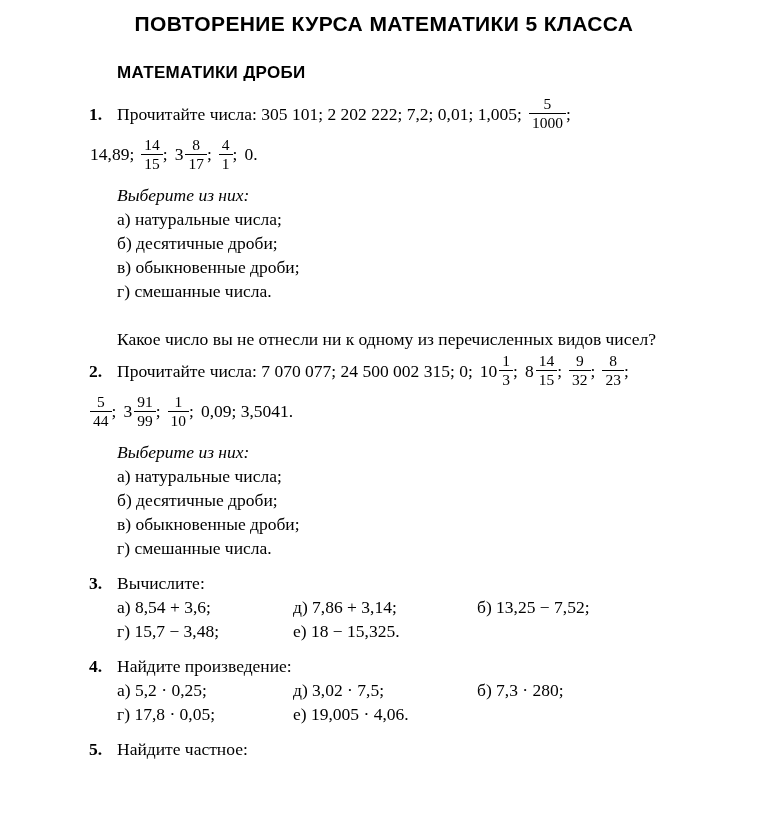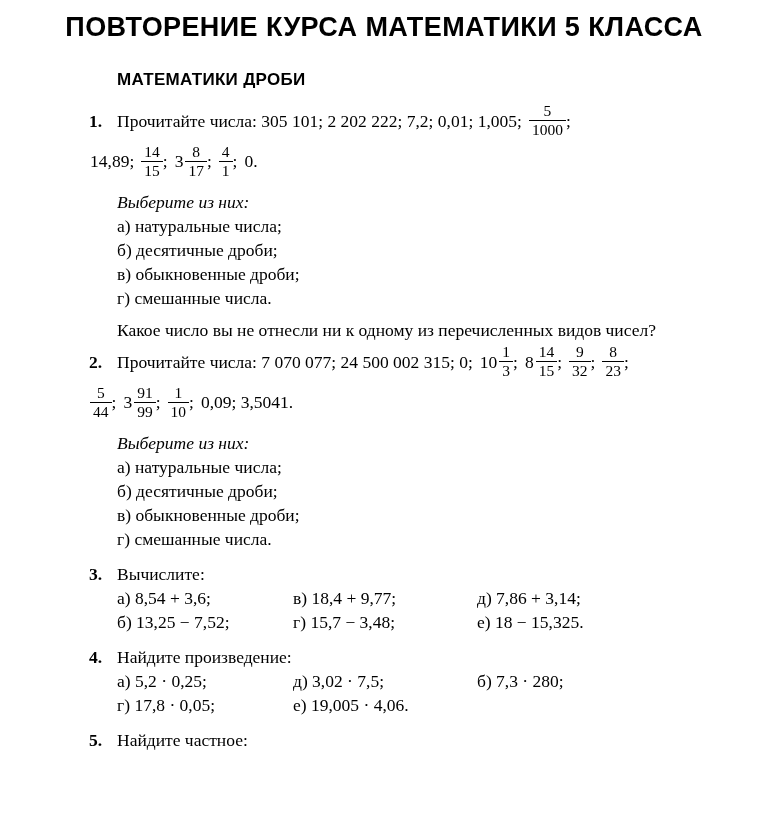--- a/index.html
+++ b/index.html
@@ -6,21 +6,21 @@
   body {
     width: 768px; height: 817px; overflow: hidden;
     background: #ffffff; color: #000000;
     font-family: "Liberation Serif", "DejaVu Serif", serif;
     font-size: 17.5px;
   }
   .title {
     margin: 0; padding-top: 12px;
     text-align: center;
     font-family: "Liberation Sans", "DejaVu Sans", sans-serif;
-    font-weight: bold; font-size: 27px; letter-spacing: 0.4px;
+    font-weight: bold; font-size: 21px; letter-spacing: 0.4px;
   }
   .content { margin-left: 117px; margin-right: 24px; }
   .section {
     margin: 27px 0 11px 0;
     font-family: "Liberation Sans", "DejaVu Sans", sans-serif;
     font-weight: bold; font-size: 17px; letter-spacing: 0.3px;
   }
   .problem { position: relative; }
   .pline { position: relative; }
   .pnum { position: absolute; left: -28px; font-weight: bold; }
@@ -30,21 +30,21 @@
   .sep { margin-right: 7px; }
   .whole { margin-right: 2px; }
   .frac {
     display: inline-block; vertical-align: middle;
     text-align: center; position: relative; top: -2px;
   }
   .fn, .fd { display: block; font-size: 15.5px; line-height: 18px; padding: 0 3px; }
   .fd { border-top: 1.3px solid #000; }
   .choose { margin-top: 8px; line-height: 24px; font-style: italic; }
   .options { margin: 0; padding: 0; list-style: none; line-height: 24px; }
-  .question { margin-top: 8px; line-height: 24px; text-align: justify; }
+  .question { margin-top: 24px; line-height: 24px; text-align: justify; }
   .ptitle { margin-top: 11px; line-height: 24px; }
   .grid {
     display: grid; grid-template-columns: 176px 184px 1fr;
     line-height: 24px;
   }
 </style>
 </head>
 <body>
 
 <h1 class="title">ПОВТОРЕНИЕ КУРСА МАТЕМАТИКИ 5 КЛАССА</h1>
@@ -75,21 +75,20 @@
       <li>б) десятичные дроби;</li>
       <li>в) обыкновенные дроби;</li>
       <li>г) смешанные числа.</li>
     </ul>
   </div>
 
   <div class="problem">
     <div class="pline ptitle"><span class="pnum">3.</span><span>Вычислите:</span></div>
     <div class="grid">
       <span>а) 8,54 + 3,6;</span>
-      <span>в) 18,4 + 9,77;</span>
       <span>д) 7,86 + 3,14;</span>
       <span>б) 13,25 − 7,52;</span>
       <span>г) 15,7 − 3,48;</span>
       <span>е) 18 − 15,325.</span>
     </div>
   </div>
 
   <div class="problem">
     <div class="pline ptitle"><span class="pnum">4.</span><span>Найдите произведение:</span></div>
     <div class="grid">

